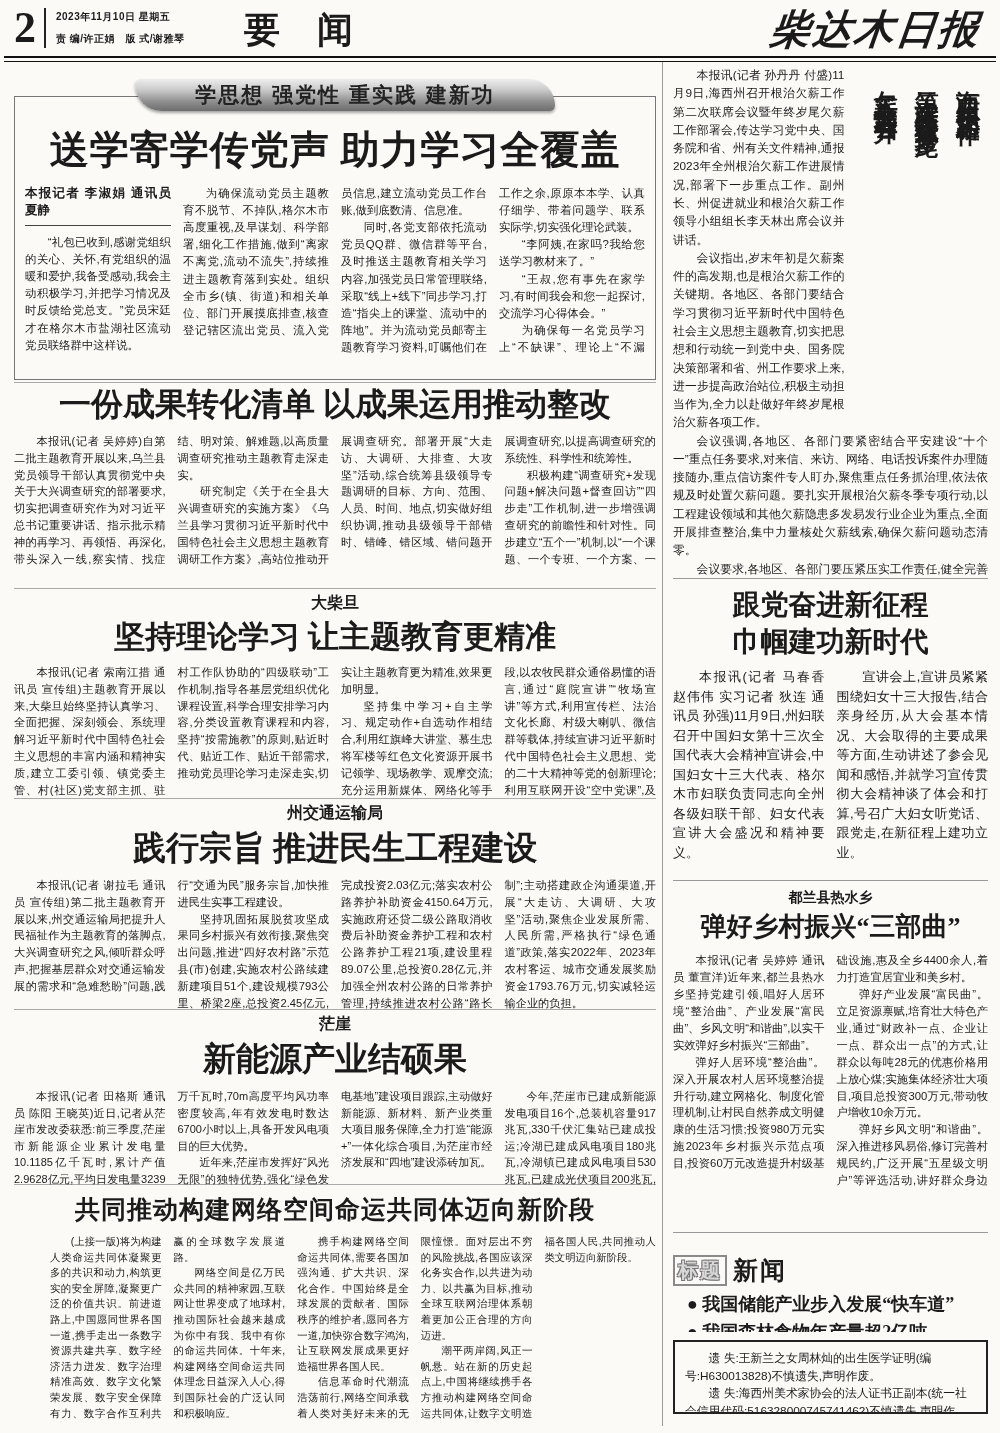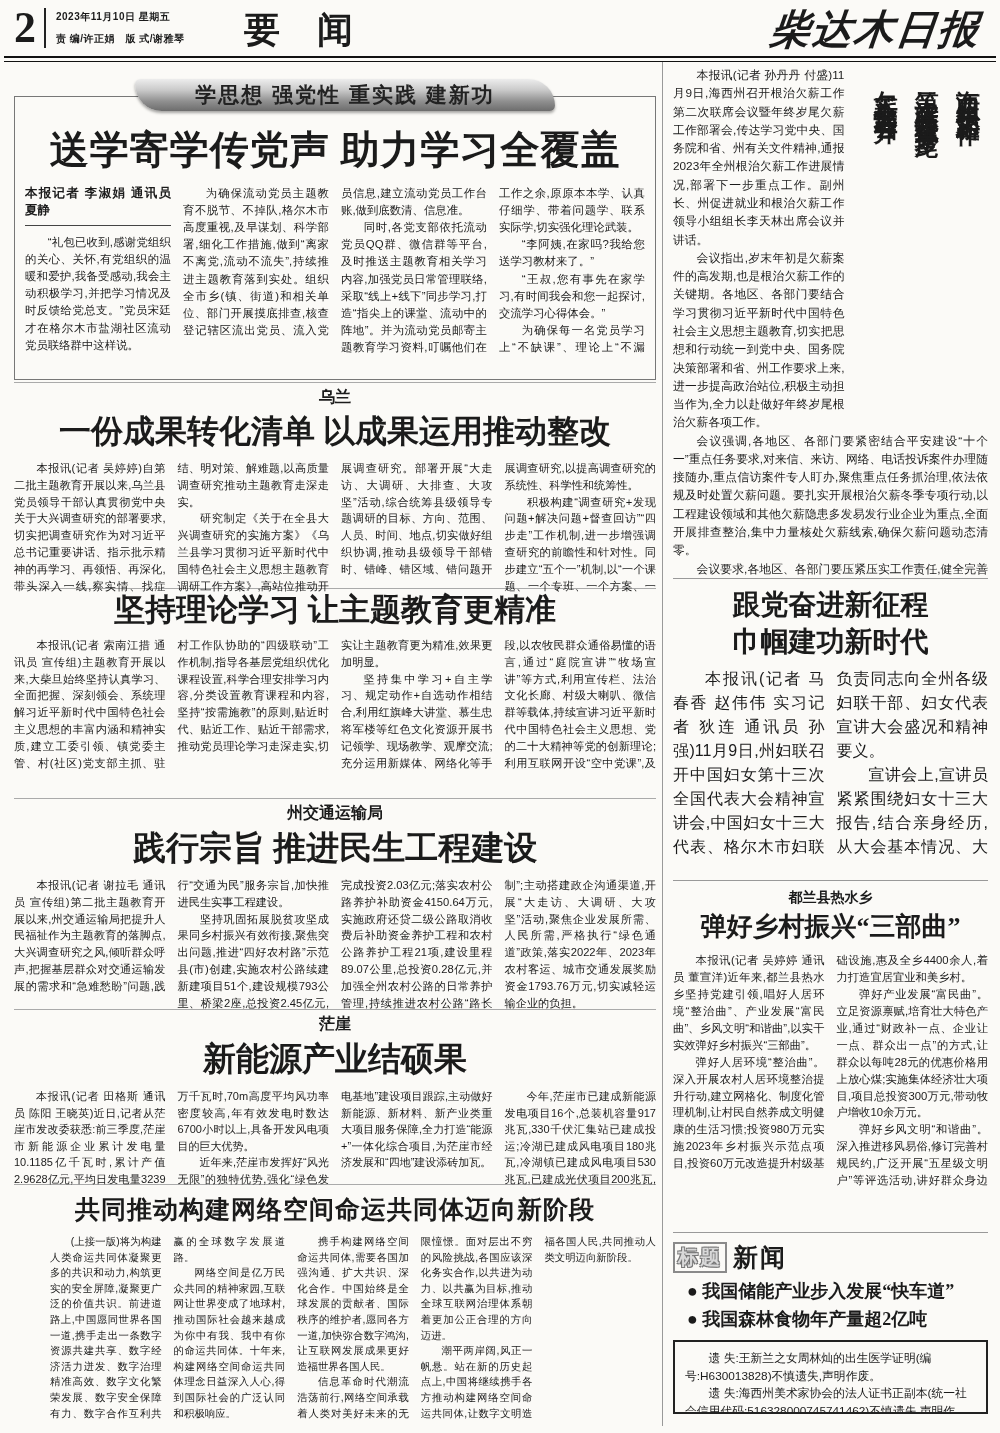--- a/index.html
+++ b/index.html
@@ -62,28 +62,28 @@
   .v-headline{float:right;writing-mode:vertical-rl;height:348px;font-weight:900;font-size:24px;
               letter-spacing:4px;margin:6px 0 10px 14px;padding-left:6px;
               font-family:"Liberation Serif","DejaVu Serif",serif;}
   .vh-line{margin:0;padding:0 5px;text-indent:0;line-height:1.3;}
   .rartA .rbody{font-size:11.8px;text-align:justify;}
   .rartA .rbody .para{line-height:1.55;}
   .rsec{border-top:1px solid #999;padding-top:6px;box-sizing:border-box;}
   .rartB{height:302px;overflow:hidden;}
   .h-two{font-size:28px;font-weight:900;text-align:center;line-height:1.25;
          font-family:"Liberation Serif","DejaVu Serif",serif;margin:2px 0;}
-  .rartB .body-cols{column-count:2;font-size:16px;height:212px;margin-top:8px;}
+  .rartB .body-cols{column-count:2;font-size:13px;height:212px;margin-top:8px;}
   .rartC{height:352px;overflow:hidden;}
   .rartC .kicker{font-size:14px;margin:2px 0;}
   .rartC .headline{font-size:26px;margin:0 0 8px 0;}
   .rartC .body-cols{column-count:2;font-size:11.3px;height:252px;}
 
   
-  .btnews{height:100px;overflow:hidden;padding-top:8px;}
+  .btnews{height:100px;overflow:hidden;padding-top:21px;}
   .bt-head{display:flex;align-items:center;margin-bottom:4px;}
   .bt-label{font-size:20px;font-weight:900;color:#d8d8d8;border:2px solid #8a8a8a;padding:0 3px;
             text-shadow:1px 1px 0 #777,-1px 1px 0 #777,1px -1px 0 #777,-1px -1px 0 #777;letter-spacing:2px;}
   .xw-label{font-size:25px;font-weight:900;margin-left:6px;letter-spacing:2px;
             font-family:"Liberation Serif","DejaVu Serif",serif;}
   .bt-items{margin:0;padding:0 0 0 14px;list-style:none;}
   .bt-items li{font-size:18px;font-weight:700;line-height:1.55;font-family:"Liberation Serif","DejaVu Serif",serif;}
 
   
   .notice{border:2px solid #222;margin-top:8px;padding:8px 10px;height:74px;box-sizing:border-box;overflow:hidden;}
@@ -122,30 +122,30 @@
               <p class="para">为确保流动党员主题教育不脱节、不掉队,格尔木市高度重视,及早谋划、科学部署,细化工作措施,做到“离家不离党,流动不流失”,持续推进主题教育落到实处。组织全市乡(镇、街道)和相关单位、部门开展摸底排查,核查登记辖区流出党员、流入党员信息,建立流动党员工作台账,做到底数清、信息准。</p>
               <p class="para">同时,各党支部依托流动党员QQ群、微信群等平台,及时推送主题教育相关学习内容,加强党员日常管理联络,采取“线上+线下”同步学习,打造“指尖上的课堂、流动中的阵地”。并为流动党员邮寄主题教育学习资料,叮嘱他们在工作之余,原原本本学、认真仔细学、带着问题学、联系实际学,切实强化理论武装。</p>
               <p class="para">“李阿姨,在家吗?我给您送学习教材来了。”</p>
               <p class="para">“王叔,您有事先在家学习,有时间我会和您一起探讨,交流学习心得体会。”</p>
               <p class="para">为确保每一名党员学习上“不缺课”、理论上“不漏学”、精神上“不掉队”,格尔木市河西街道建安社区对年老体弱、行动不便的老党员采取“一对一”或“一对多”方式定期开展结对送学、上门讲学,社区干部将书籍送到老党员手中,用讲故事、唠家常的方式,为老党员讲解主题教育的相关内容、党的最新政策等,共同促进思想提升。在送学中,社区干部还与老党员促膝交谈,听取他们对社区工作的意见和建议,针对老党员反映的急难愁盼问题,进行现场梳理或解答。同时,还以“音频送学”的方式,教他们使用“学习强国”学习平台,推送共产党员网、主题教育有声读物、小视频等,创新学习形式,补足精神之“钙”,增强学习实效,营造浓厚氛围。</p>
             </div>
         </div>
       </div>
 
       <div class="lsec art2" style="margin-top:2px;">
-        <div class="kicker">乌兰</div>
         <div class="headline">一份成果转化清单 以成果运用推动整改</div>
         <div class="body-cols">
             <p class="para">本报讯(记者 吴婷婷)自第二批主题教育开展以来,乌兰县党员领导干部认真贯彻党中央关于大兴调查研究的部署要求,切实把调查研究作为对习近平总书记重要讲话、指示批示精神的再学习、再领悟、再深化,带头深入一线,察实情、找症结、明对策、解难题,以高质量调查研究推动主题教育走深走实。</p>
             <p class="para">研究制定《关于在全县大兴调查研究的实施方案》《乌兰县学习贯彻习近平新时代中国特色社会主义思想主题教育调研工作方案》,高站位推动开展调查研究。部署开展“大走访、大调研、大排查、大攻坚”活动,综合统筹县级领导专题调研的目标、方向、范围、人员、时间、地点,切实做好组织协调,推动县级领导干部错时、错峰、错区域、错问题开展调查研究,以提高调查研究的系统性、科学性和统筹性。</p>
             <p class="para">积极构建“调查研究+发现问题+解决问题+督查回访”“四步走”工作机制,进一步增强调查研究的前瞻性和针对性。同步建立“五个一”机制,以“一个课题、一个专班、一个方案、一份报告、一份成果转化清单”为抓手,确保高质量完成调研任务。</p>
           </div>
       </div>
 
       <div class="lsec art3">
+        <div class="kicker">大柴旦</div>
         <div class="headline">坚持理论学习 让主题教育更精准</div>
         <div class="body-cols">
             <p class="para">本报讯(记者 索南江措 通讯员 宣传组)主题教育开展以来,大柴旦始终坚持认真学习、全面把握、深刻领会、系统理解习近平新时代中国特色社会主义思想的丰富内涵和精神实质,建立工委引领、镇党委主管、村(社区)党支部主抓、驻村工作队协助的“四级联动”工作机制,指导各基层党组织优化课程设置,科学合理安排学习内容,分类设置教育课程和内容,坚持“按需施教”的原则,贴近时代、贴近工作、贴近干部需求,推动党员理论学习走深走实,切实让主题教育更为精准,效果更加明显。</p>
             <p class="para">坚持集中学习+自主学习、规定动作+自选动作相结合,利用红旗峰大讲堂、慕生忠将军楼等红色文化资源开展书记领学、现场教学、观摩交流;充分运用新媒体、网络化等手段,以农牧民群众通俗易懂的语言,通过“庭院宣讲”“牧场宣讲”等方式,利用宣传栏、法治文化长廊、村级大喇叭、微信群等载体,持续宣讲习近平新时代中国特色社会主义思想、党的二十大精神等党的创新理论;利用互联网开设“空中党课”,及时发布、推送学习内容。同时,组织社区支部书记、老党员与流动党员结成学习对子,开展“送学上门”服务。</p>
           </div>
       </div>
 
       <div class="lsec art4">
         <div class="kicker">州交通运输局</div>
         <div class="headline">践行宗旨 推进民生工程建设</div>

